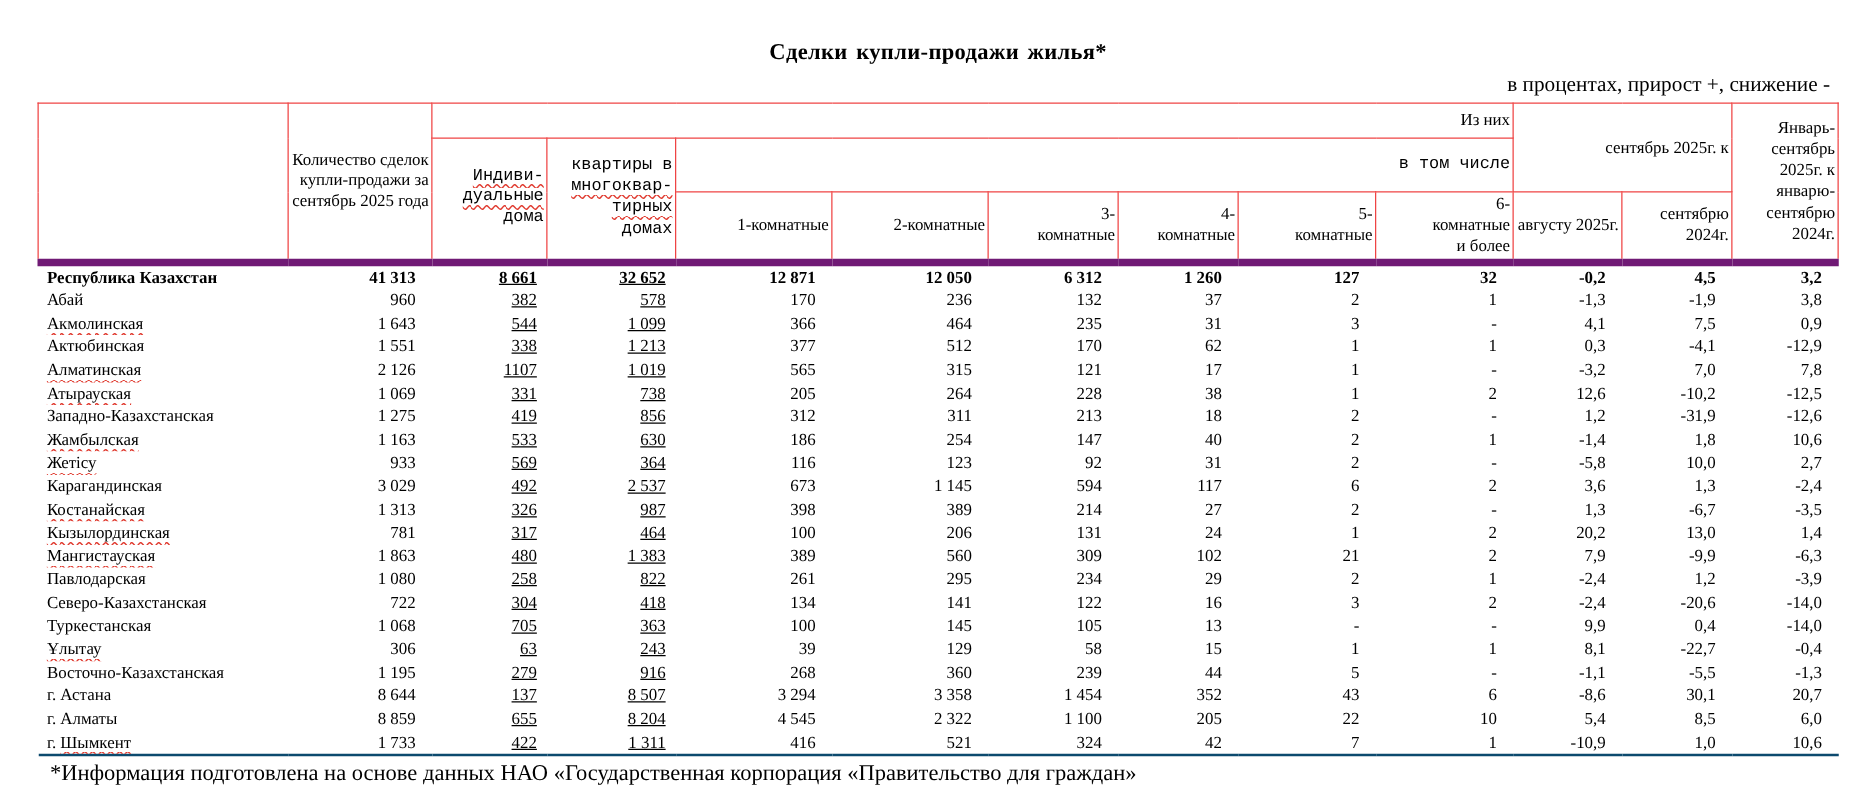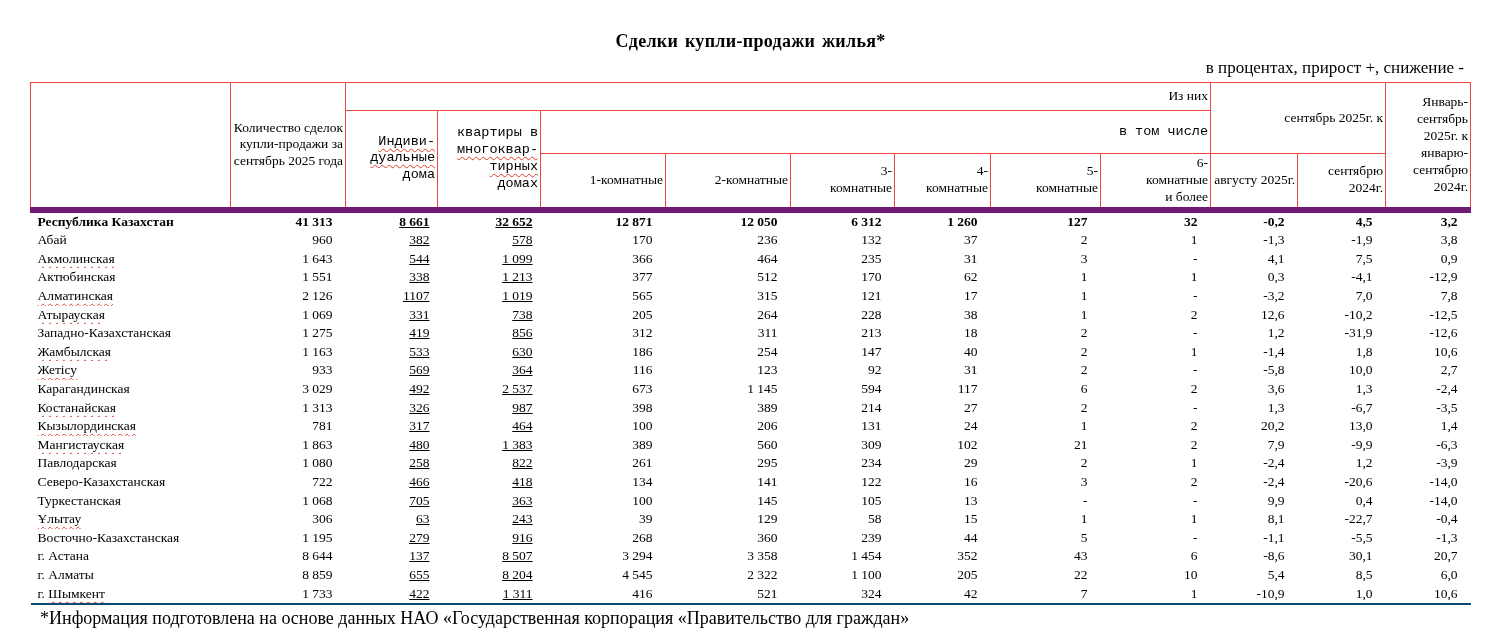--- a/index.html
+++ b/index.html
@@ -315,21 +315,21 @@
         <td class="num">29</td>
         <td class="num">2</td>
         <td class="num">1</td>
         <td class="num">-2,4</td>
         <td class="num">1,2</td>
         <td class="num">-3,9</td>
       </tr>
       <tr>
         <td class="region">Северо-Казахстанская</td>
         <td class="num">722</td>
-        <td class="num tight">466</td>
+        <td class="num tight">304</td>
         <td class="num tight">418</td>
         <td class="num">134</td>
         <td class="num">141</td>
         <td class="num">122</td>
         <td class="num">16</td>
         <td class="num">3</td>
         <td class="num">2</td>
         <td class="num">-2,4</td>
         <td class="num">-20,6</td>
         <td class="num">-14,0</td>

